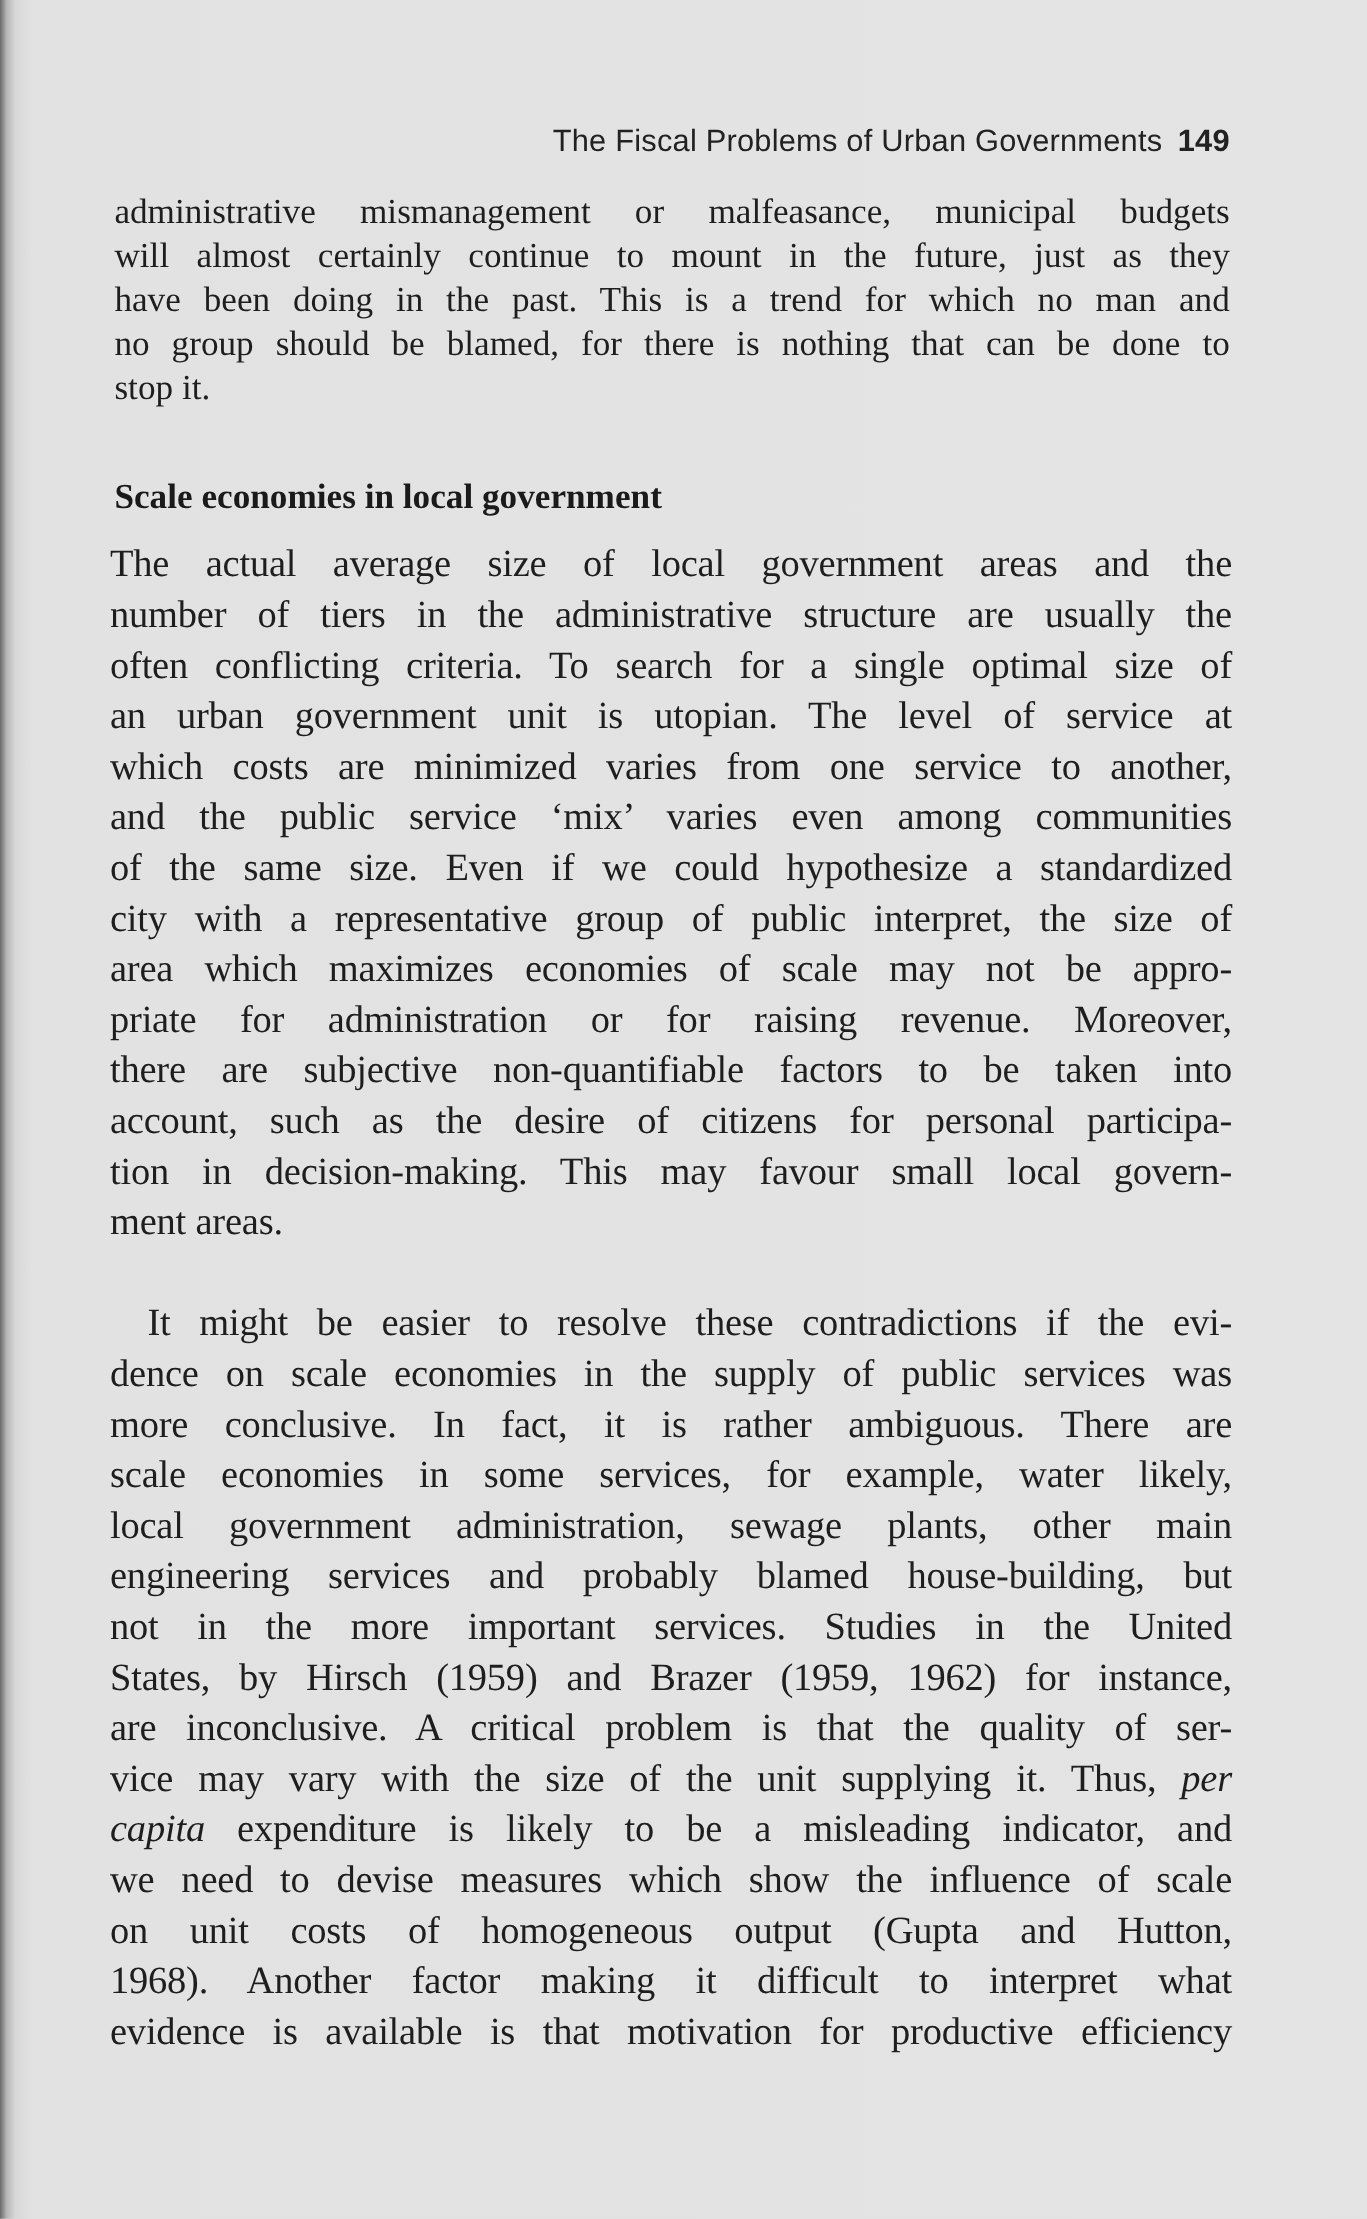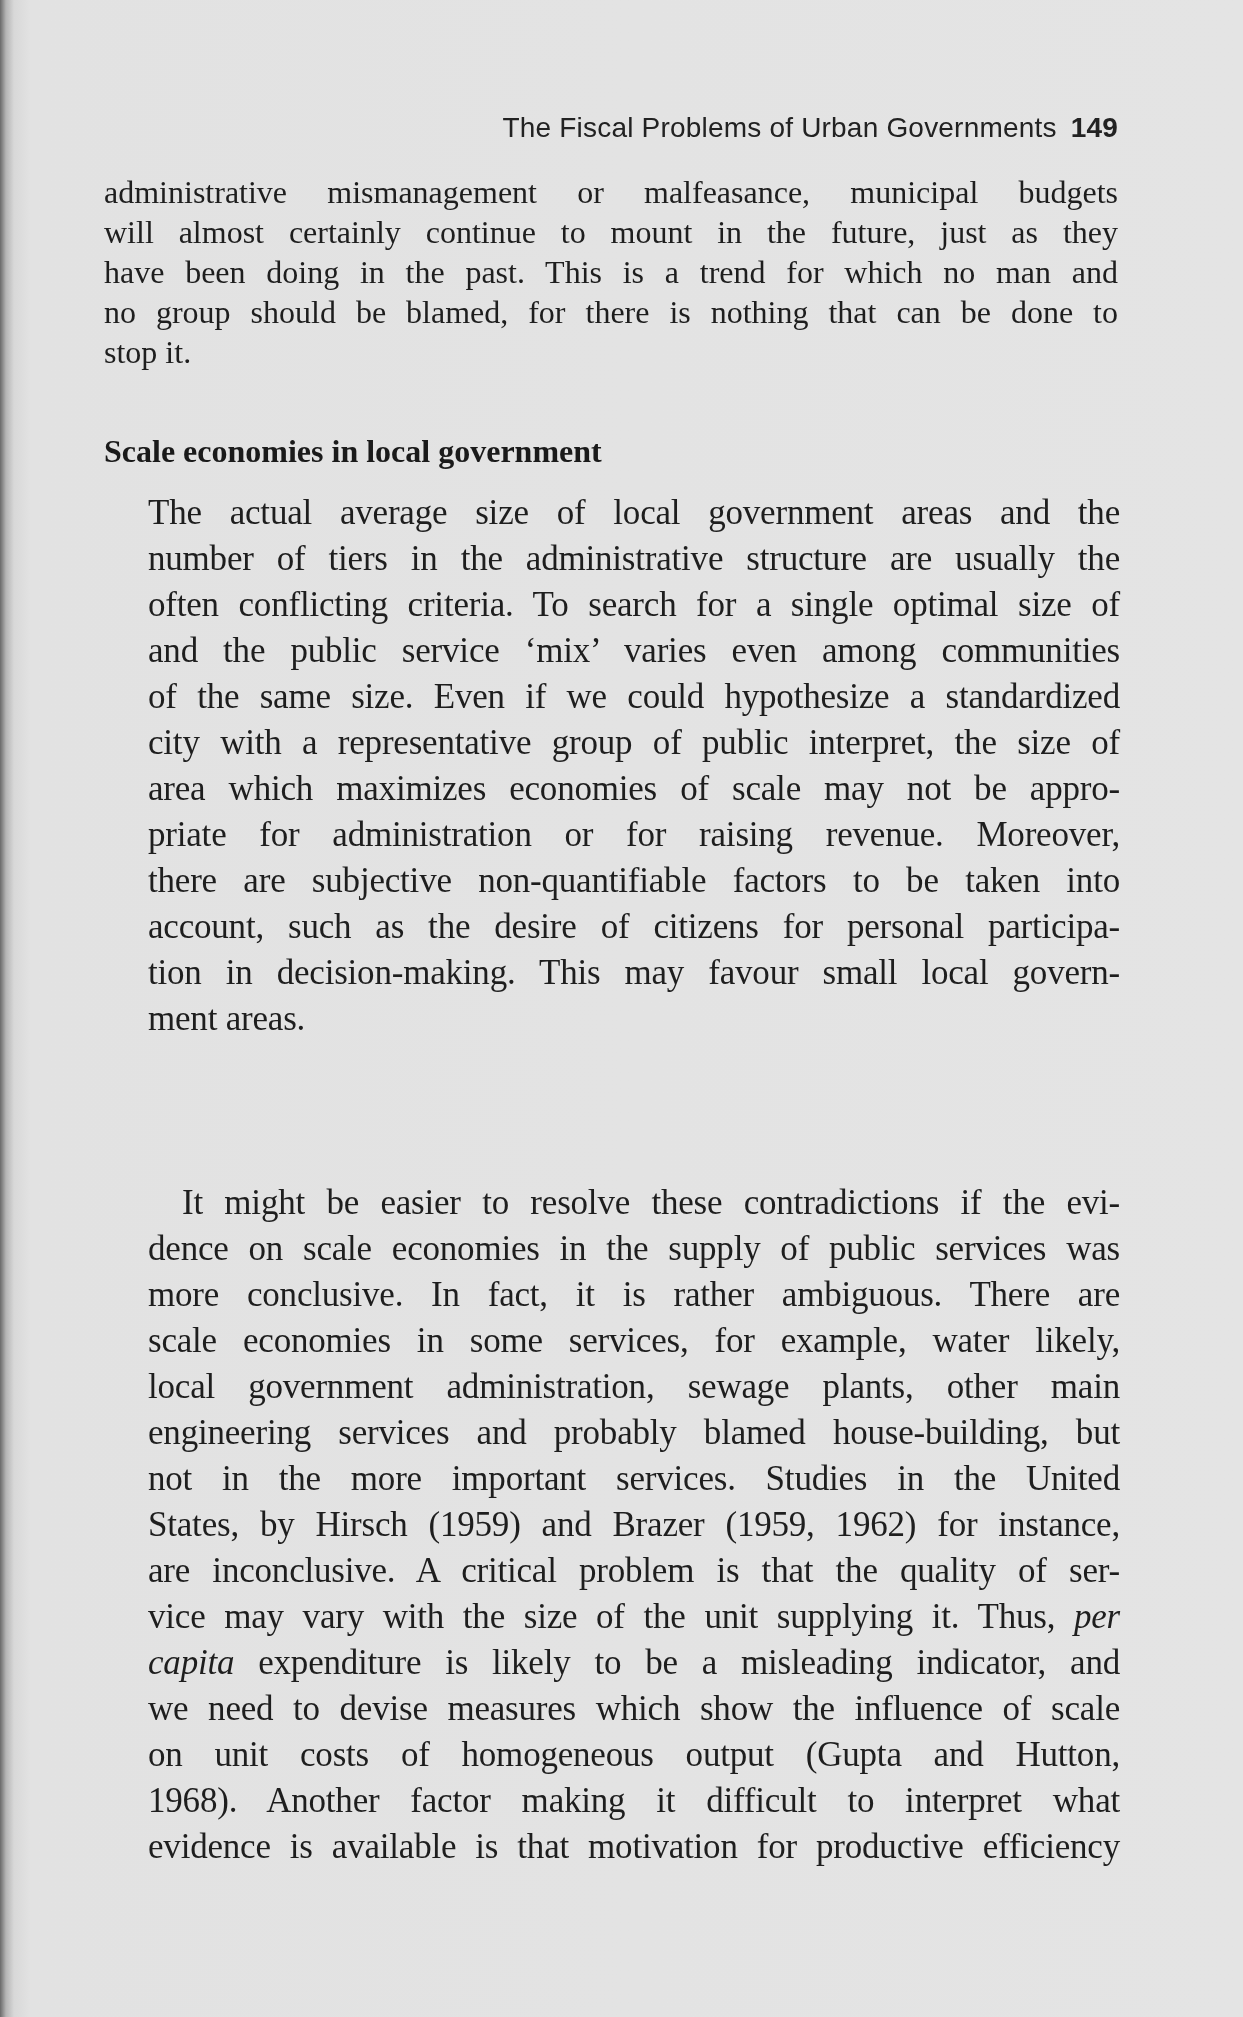--- a/index.html
+++ b/index.html
@@ -20,21 +20,21 @@
     font-family: "Liberation Serif", serif; color: #1e1e1e;
   }
   .para1 { top: 172px; font-size: 32px; line-height: 40px; }
   .line { display: block; text-align: justify; text-align-last: justify; white-space: nowrap; }
   .line.last { text-align-last: left; }
   .heading {
     position: absolute; left: 104px; top: 433px;
     font-family: "Liberation Serif", serif; font-weight: bold; font-size: 32px; color: #1a1a1a;
   }
   .body2 { top: 490px; left: 100px; width: 1020px; font-size: 35px; line-height: 46px; }
-  .body2 .line { letter-spacing: -0.2px; margin-left: 48px; }
+  .body2 .line { letter-spacing: -0.2px; }
   .indent { padding-left: 34px; }
   .body2.p3 { top: 1180px; }
   em { }
 </style>
 </head>
 <body>
 
 <div class="header">
   <span>The Fiscal Problems of Urban Governments</span><span class="pnum">149</span>
 </div>
@@ -46,20 +46,22 @@
   <span class="line">no group should be blamed, for there is nothing that can be done to</span>
   <span class="line last">stop it.</span>
 </div>
 
 <div class="heading">Scale economies in local government</div>
 
 <div class="col body2">
   <span class="line">The actual average size of local government areas and the</span>
   <span class="line">number of tiers in the administrative structure are usually the</span>
   <span class="line">often conflicting criteria. To search for a single optimal size of</span>
+  <span class="line">an urban government unit is utopian. The level of service at</span>
+  <span class="line">which costs are minimized varies from one service to another,</span>
   <span class="line">and the public service ‘mix’ varies even among communities</span>
   <span class="line">of the same size. Even if we could hypothesize a standardized</span>
   <span class="line">city with a representative group of public interpret, the size of</span>
   <span class="line">area which maximizes economies of scale may not be appro-</span>
   <span class="line">priate for administration or for raising revenue. Moreover,</span>
   <span class="line">there are subjective non-quantifiable factors to be taken into</span>
   <span class="line">account, such as the desire of citizens for personal participa-</span>
   <span class="line">tion in decision-making. This may favour small local govern-</span>
   <span class="line last">ment areas.</span>
 </div>

